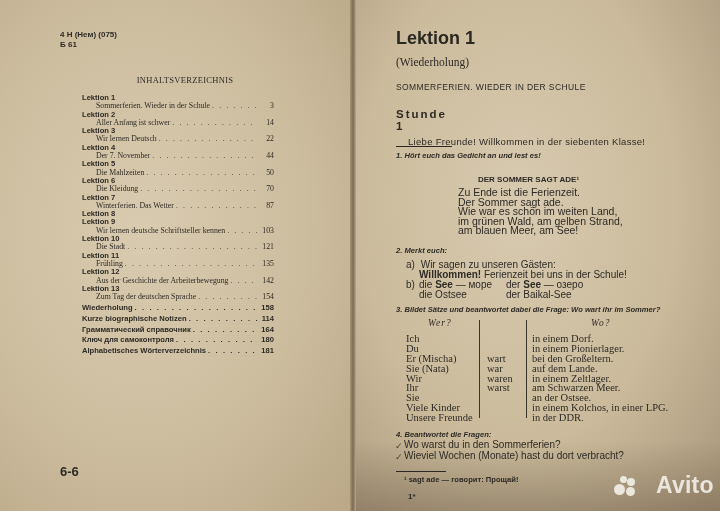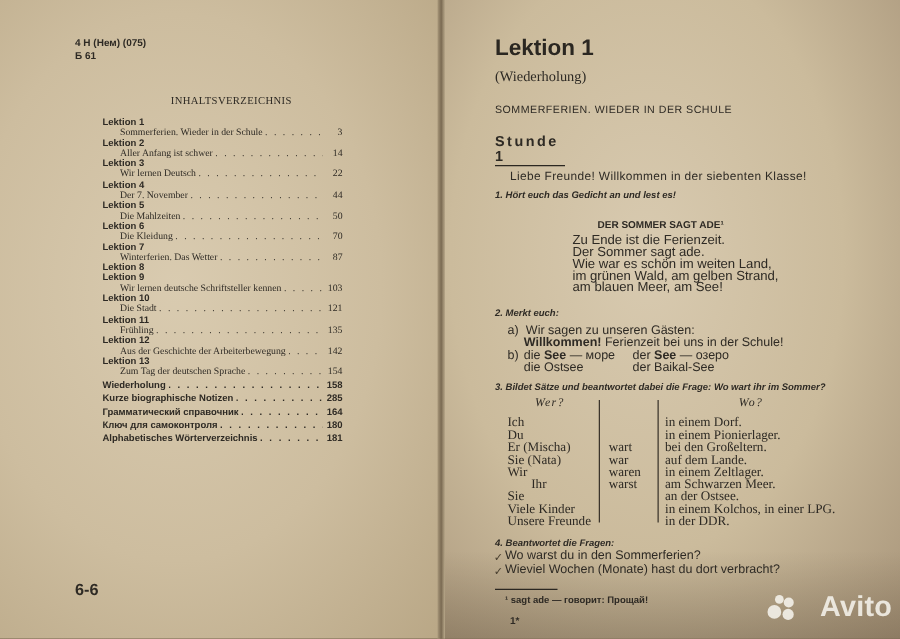--- a/index.html
+++ b/index.html
@@ -43,21 +43,21 @@
   .toc-row .dots::before { content:". . . . . . . . . . . . . . . . . . . . . . . . . . . . . . . . . . . . . . . . . . . . ."; }
   .toc-row .p { white-space:nowrap; text-align:right; min-width:14px; }
   .toc-main { font-family:"Liberation Sans", sans-serif; font-weight:bold; font-size:7.6px; line-height:10.6px; }
   .toc-sep { height:2px; }
   .foot-left { left:60px; top:464px; font-size:13px; font-weight:bold; font-family:"Liberation Sans", sans-serif; }
 
   
   .r-title { left:396px; top:28px; font-size:18px; font-weight:bold; font-family:"Liberation Sans", sans-serif; color:#2b2721; }
   .r-sub { left:396px; top:56px; font-size:11.5px; }
   .r-topic { left:396px; top:82px; font-size:8.5px; letter-spacing:0.4px; font-family:"Liberation Sans", sans-serif; }
-  .r-stunde { left:396px; top:108px; font-size:11.5px; font-weight:bold; letter-spacing:2px; font-family:"Liberation Sans", sans-serif; border-bottom:1.5px solid #2b2721; padding-bottom:0; width:56px; }
+  .r-stunde { left:396px; top:108px; font-size:11.5px; font-weight:bold; letter-spacing:2px; font-family:"Liberation Sans", sans-serif; border-bottom:1.5px solid #2b2721; padding-bottom:14px; width:56px; }
   .r-greet { left:408px; top:136px; font-size:9.5px; font-family:"Liberation Sans", sans-serif; letter-spacing:0.3px; }
   .r-ex { font-size:7.6px; font-family:"Liberation Sans", sans-serif; font-weight:bold;font-style:italic; }
   .r-poem-title { left:478px; top:175px; font-size:8px; font-family:"Liberation Sans", sans-serif; font-weight:bold; }
   .r-poem { left:458px; top:188px; font-size:10.5px; line-height:9.6px; font-family:"Liberation Sans", sans-serif; }
   .r-block { font-size:10px; line-height:10px; font-family:"Liberation Sans", sans-serif; }
   .r-block b { font-weight:bold; }
   .r-col-head { font-style:italic; font-size:9.5px; letter-spacing:1px; }
   .vline { position:absolute; width:1px; background:#3b342b; }
   .tbl { font-size:10.5px; line-height:9.9px; }
   .r-q { left:404px; top:440px; font-size:10px; line-height:10.5px; font-family:"Liberation Sans", sans-serif; }
@@ -165,21 +165,21 @@
   <div class="toc-sep"></div>
   <div id="toc-appendix">
       <div class="toc-row toc-main">
         <span class="t">Wiederholung</span>
         <span class="dots"></span>
         <span class="p">158</span>
       </div>
       <div class="toc-row toc-main">
         <span class="t">Kurze biographische Notizen</span>
         <span class="dots"></span>
-        <span class="p">285</span>
+        <span class="p">114</span>
       </div>
       <div class="toc-row toc-main">
         <span class="t">Грамматический справочник</span>
         <span class="dots"></span>
         <span class="p">164</span>
       </div>
       <div class="toc-row toc-main">
         <span class="t">Ключ для самоконтроля</span>
         <span class="dots"></span>
         <span class="p">180</span>
@@ -234,21 +234,21 @@
 <div class="abs r-col-head" style="left:428px; top:318px;">Wer?</div>
 <div class="abs r-col-head" style="left:591px; top:318px;">Wo?</div>
 <div class="vline" style="left:479px; top:320px; height:98px;"></div>
 <div class="vline" style="left:526px; top:320px; height:98px;"></div>
 <div class="abs tbl" id="col-subjects" style="left:406px; top:334px;">
     <div style="height: 9.9px;">Ich</div>
     <div style="height: 9.9px;">Du</div>
     <div style="height: 9.9px;">Er (Mischa)</div>
     <div style="height: 9.9px;">Sie (Nata)</div>
     <div style="height: 9.9px;">Wir</div>
-    <div style="height: 9.9px; margin-left: 19px;">Ihr</div>
+    <div style="height: 9.9px;">Ihr</div>
     <div style="height: 9.9px;">Sie</div>
     <div style="height: 9.9px;">Viele Kinder</div>
     <div style="height: 9.9px;">Unsere Freunde</div>
   </div>
 <div class="abs tbl" id="col-verbs" style="left:487px; top:334px;">
     <div style="height: 9.9px;"></div>
     <div style="height: 9.9px;"></div>
     <div style="height: 9.9px;">wart</div>
     <div style="height: 9.9px;">war</div>
     <div style="height: 9.9px;">waren</div>

